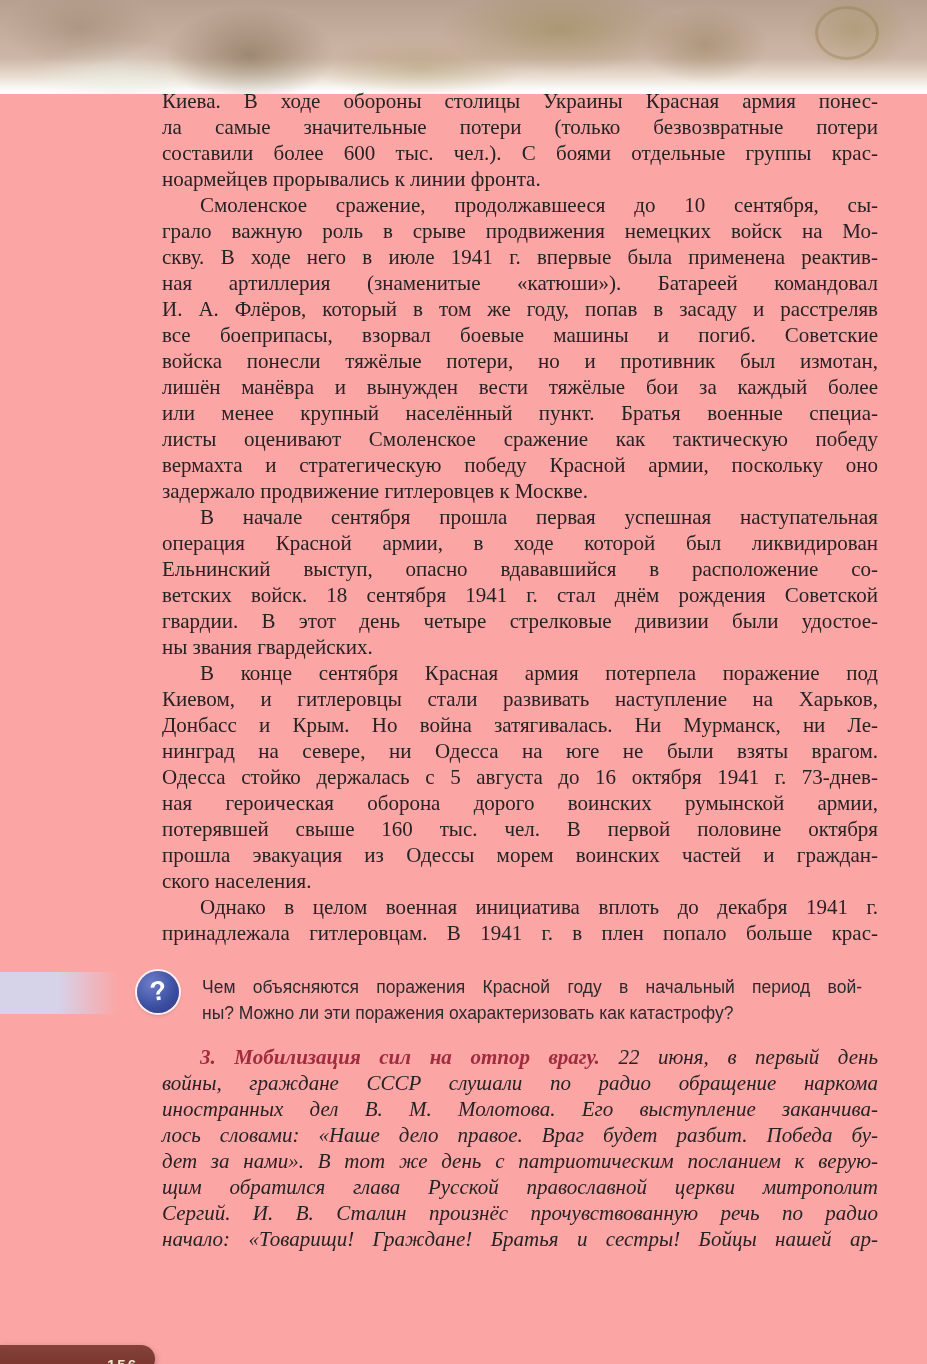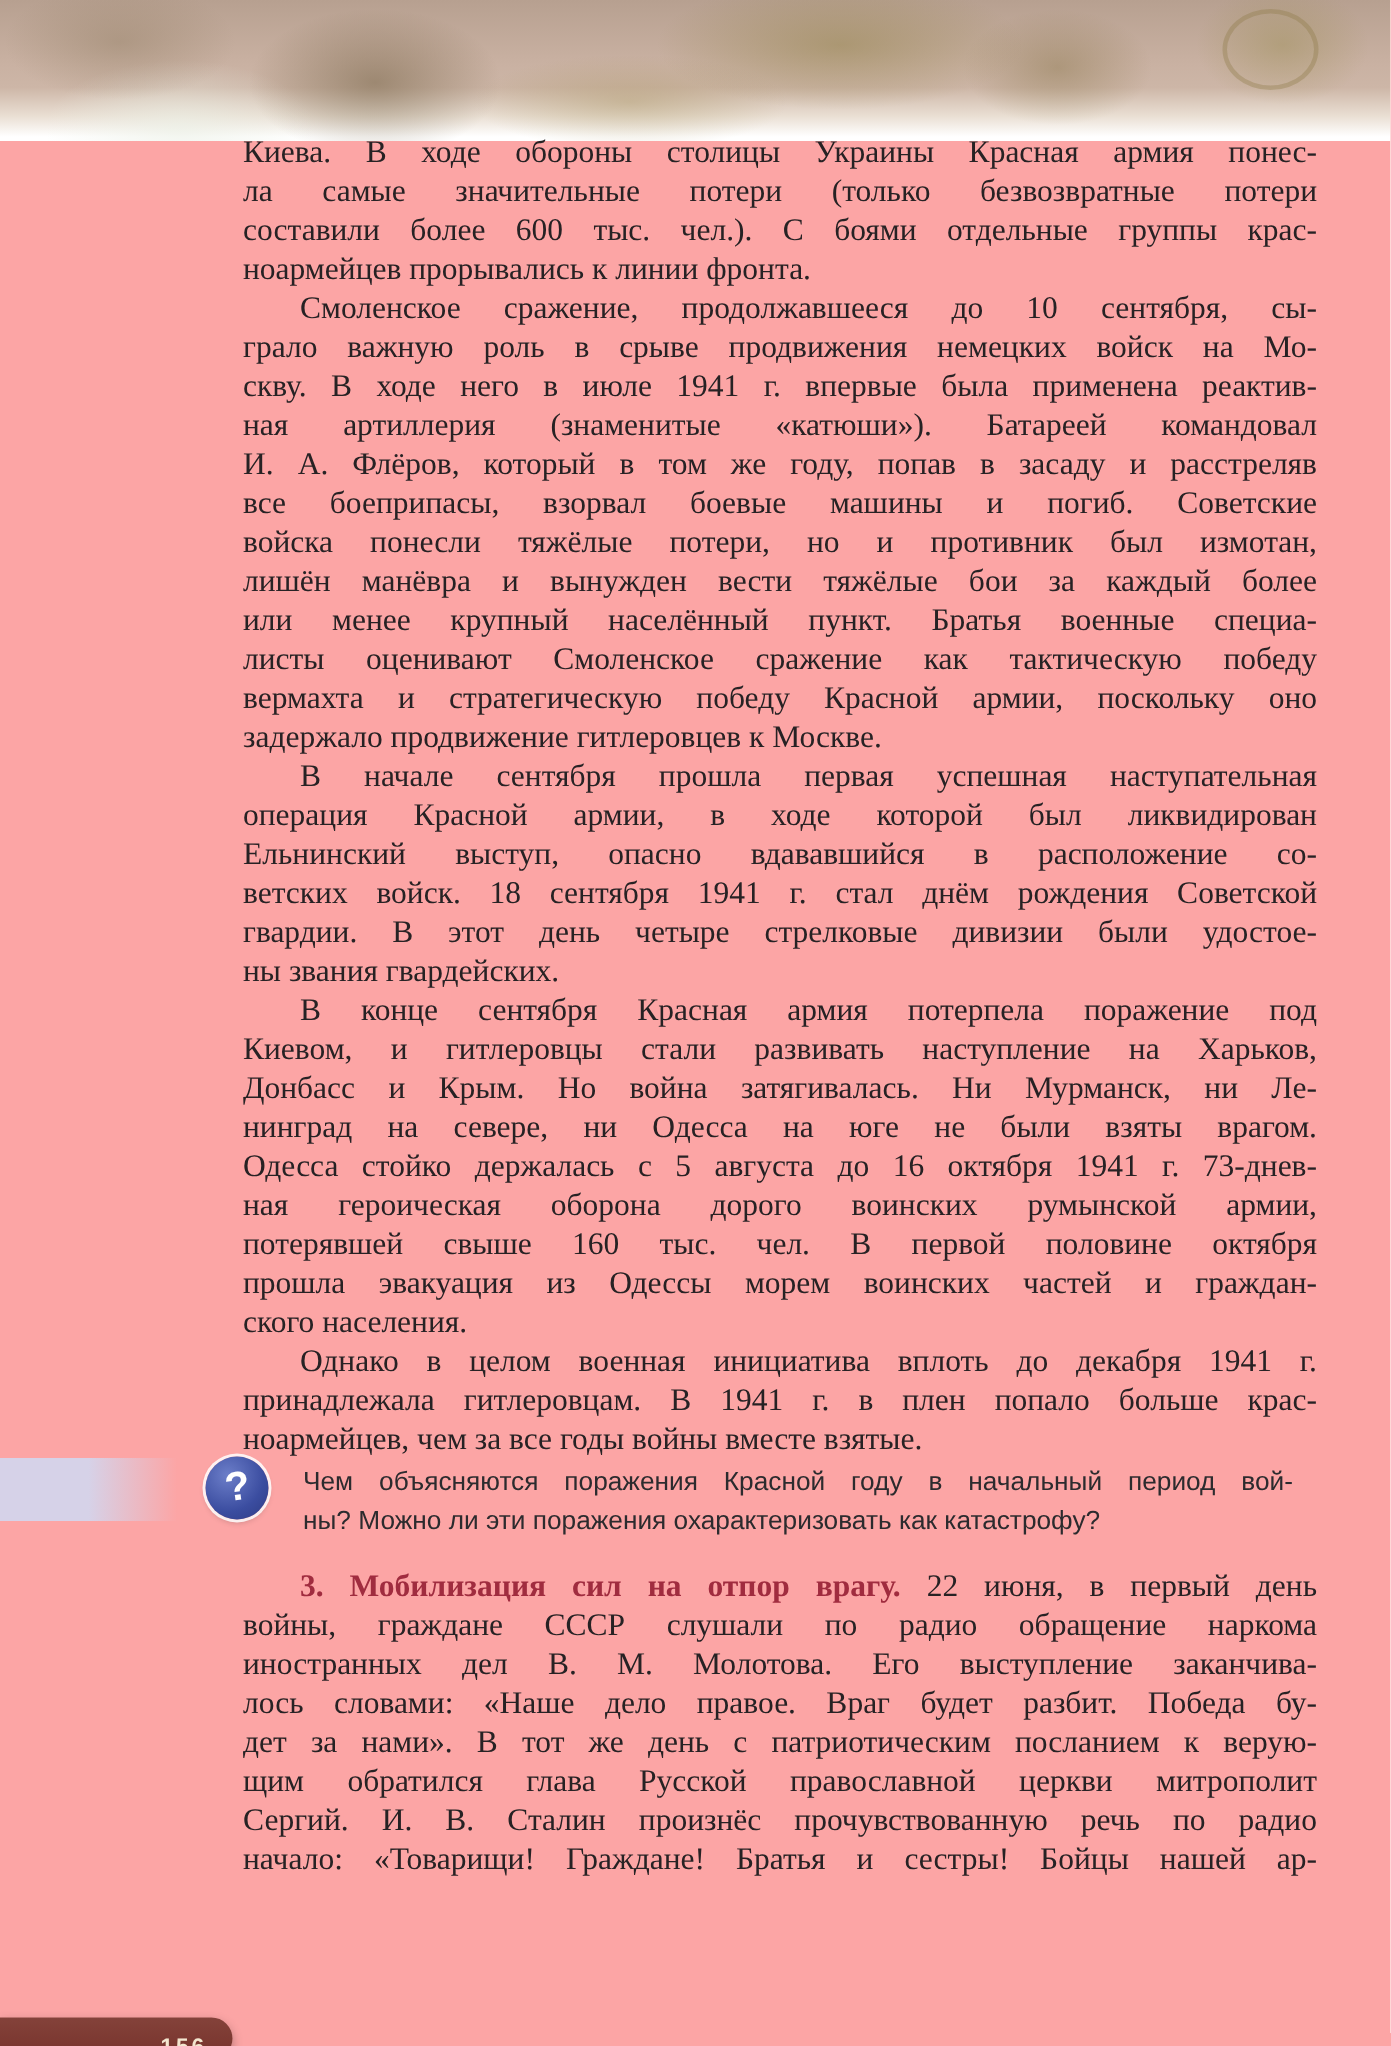--- a/index.html
+++ b/index.html
@@ -54,21 +54,21 @@
   }
   .q-text {
     position:absolute; top:974px; left:202px; width:660px;
     font-family:"Liberation Sans", sans-serif;
     font-size:17.5px; line-height:26px; color:#2c2b2e;
   }
 
   
   .section3 {
     position:absolute; left:162px; top:1044px; width:716px;
-    font-size:21px; line-height:26px; color:#272224;
+    font-size:21px; line-height:26px; color:#272224;font-style:italic;
   }
   .section3 .heading { font-weight:bold; color:#a02c3f; }
 
   
   .page-band {
     position:absolute; top:1345px; left:0; width:155px; height:28px;
     background:linear-gradient(to bottom, #84423a, #76322b);
     border-radius:0 14px 14px 0;
     box-shadow:0 3px 7px rgba(0,0,0,.30);
     display:flex; align-items:flex-end; justify-content:flex-end;
@@ -122,21 +122,20 @@
         <div class="tline">нинград на севере, ни Одесса на юге не были взяты врагом.</div>
         <div class="tline">Одесса стойко держалась с 5 августа до 16 октября 1941 г. 73-днев-</div>
         <div class="tline">ная героическая оборона дорого воинских румынской армии,</div>
         <div class="tline">потерявшей свыше 160 тыс. чел. В первой половине октября</div>
         <div class="tline">прошла эвакуация из Одессы морем воинских частей и граждан-</div>
         <div class="tline lastline">ского населения.</div>
       </div>
     <div>
         <div class="tline indent">Однако в целом военная инициатива вплоть до декабря 1941 г.</div>
         <div class="tline">принадлежала гитлеровцам. В 1941 г. в плен попало больше крас-</div>
-        <div class="tline lastline">ноармейцев, чем за все годы войны вместе взятые.</div>
       </div>
   </div>
 
   <div class="lavender-bar"></div>
 
   <div class="q-icon">
     <span class="glyph">?</span>
   </div>
 
   <div class="q-text">

